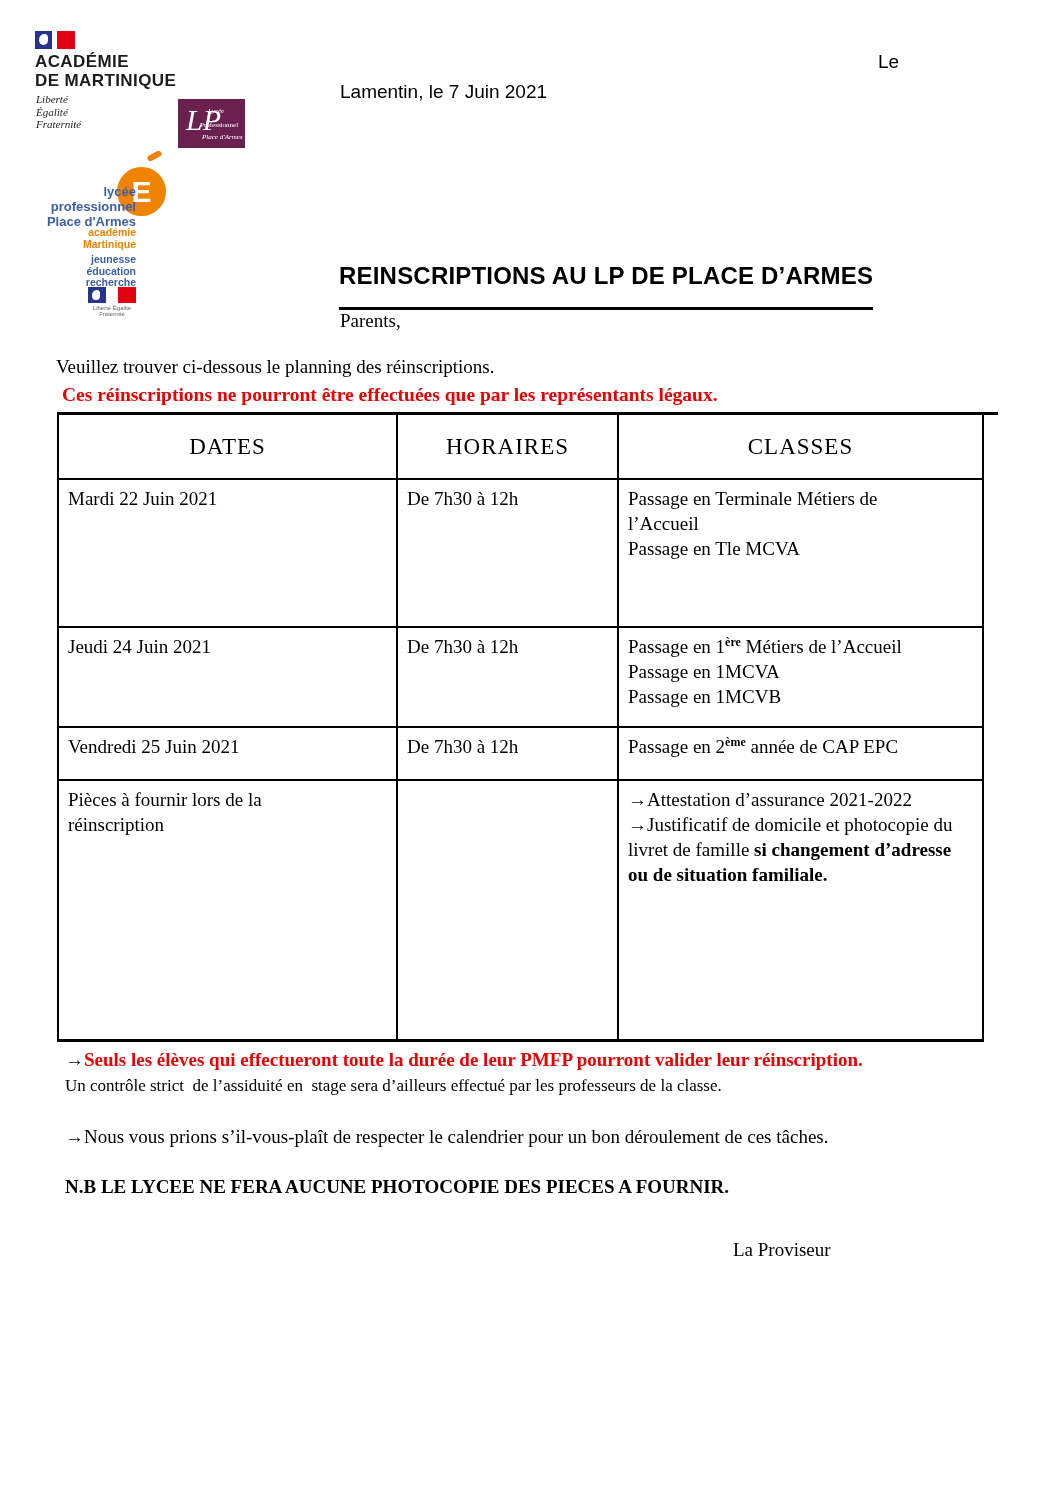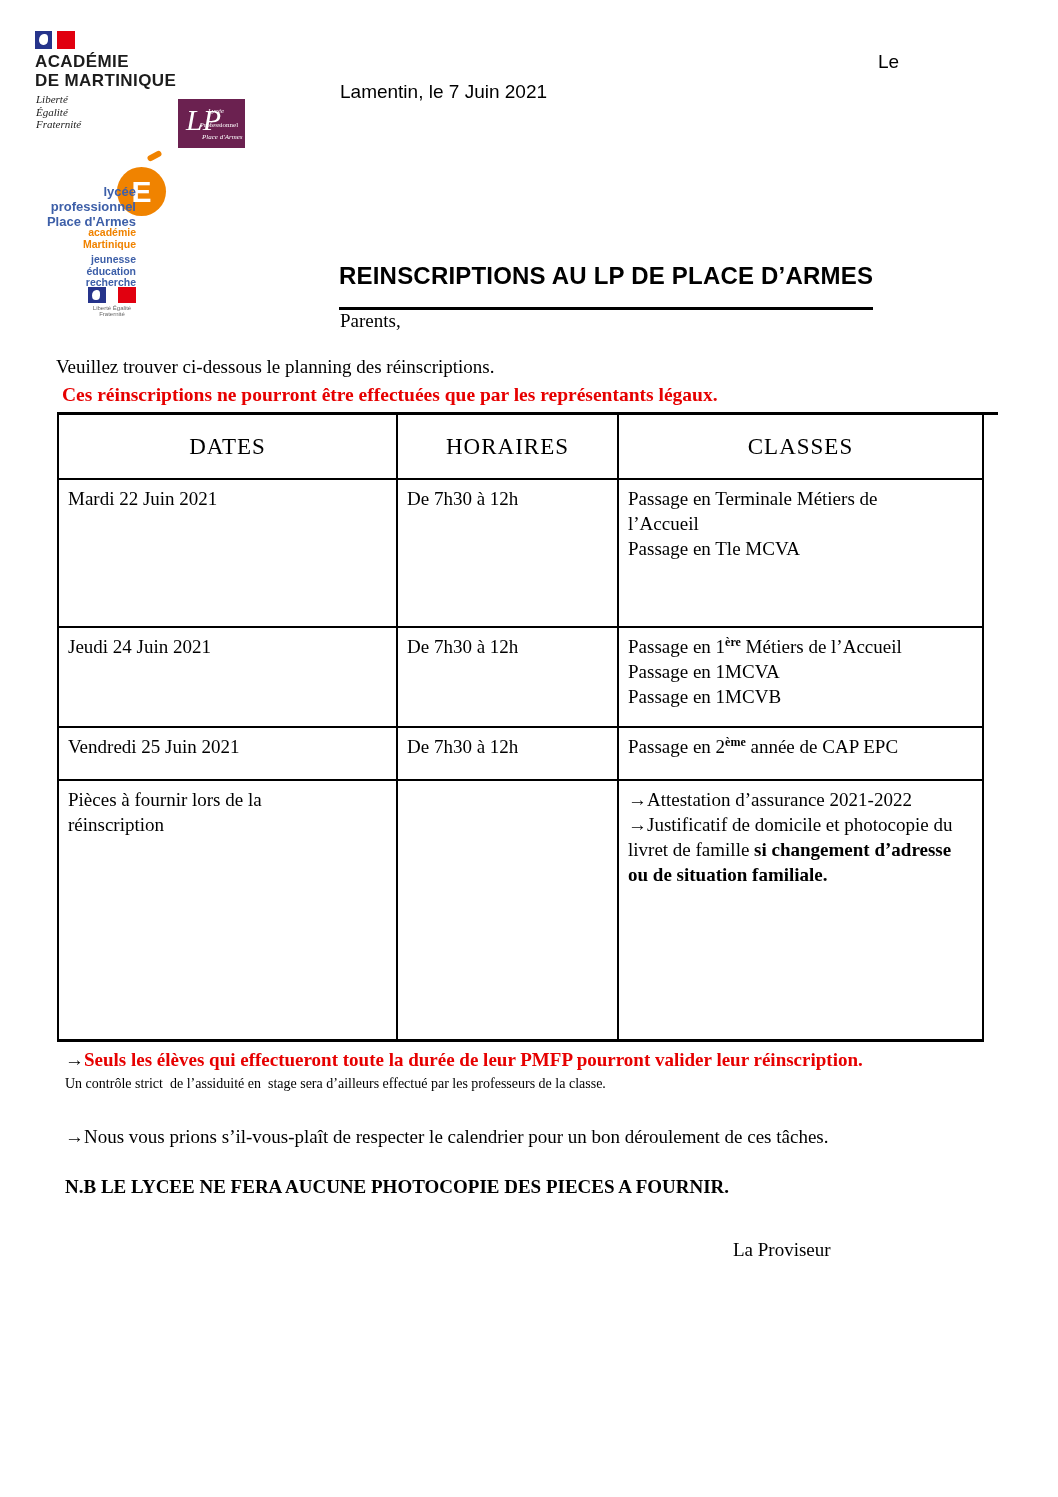--- a/index.html
+++ b/index.html
@@ -78,21 +78,21 @@
   .th { align-items:center; justify-content:center; font-size:23px; letter-spacing:1px; padding:9px; }
   .classes-first { max-width:302px; }
   sup.ord { font-size:12px; vertical-align:super; line-height:0; font-weight:bold; }
   .bullets div { margin:0; }
   .bold-seg { font-weight:bold; }
 
   
   .note1 { left:65px; top:1049px; font-size:19px; font-weight:bold; }
   .note1 .arrow { color:#000; }
   .note1 .red { color:#e60000; }
-  .note1b { left:65px; top:1076px; font-size:14px; white-space:pre-wrap; }
+  .note1b { left:65px; top:1076px; font-size:17px; white-space:pre-wrap; }
   .note2 { left:65px; top:1126px; font-size:19px; }
   .nb { left:65px; top:1176px; font-size:19px; font-weight:bold; }
 
   
   .sig-role { left:733px; top:1239px; font-size:19px; }
   .sig-name { left:727px; top:1286px; font-size:20px; }
 </style>
 </head>
 <body>
 

